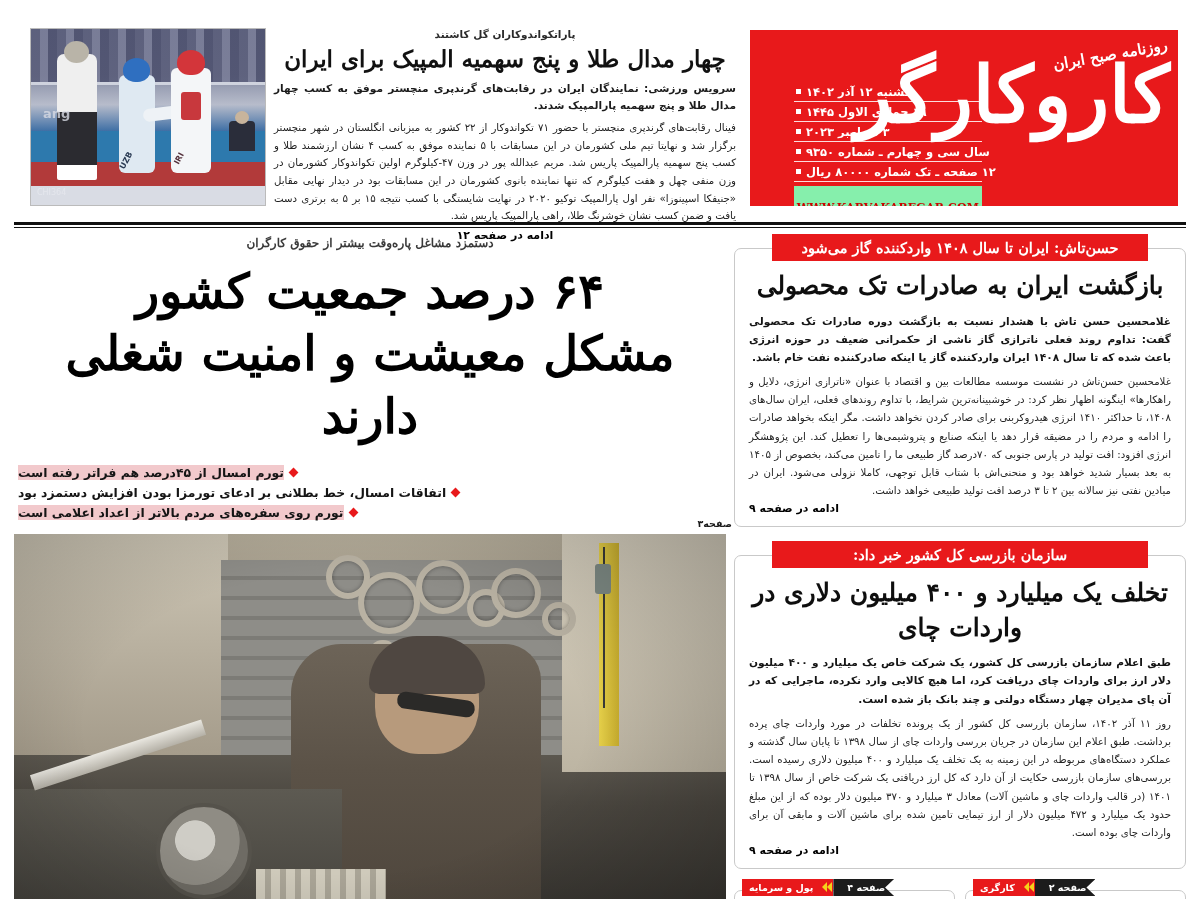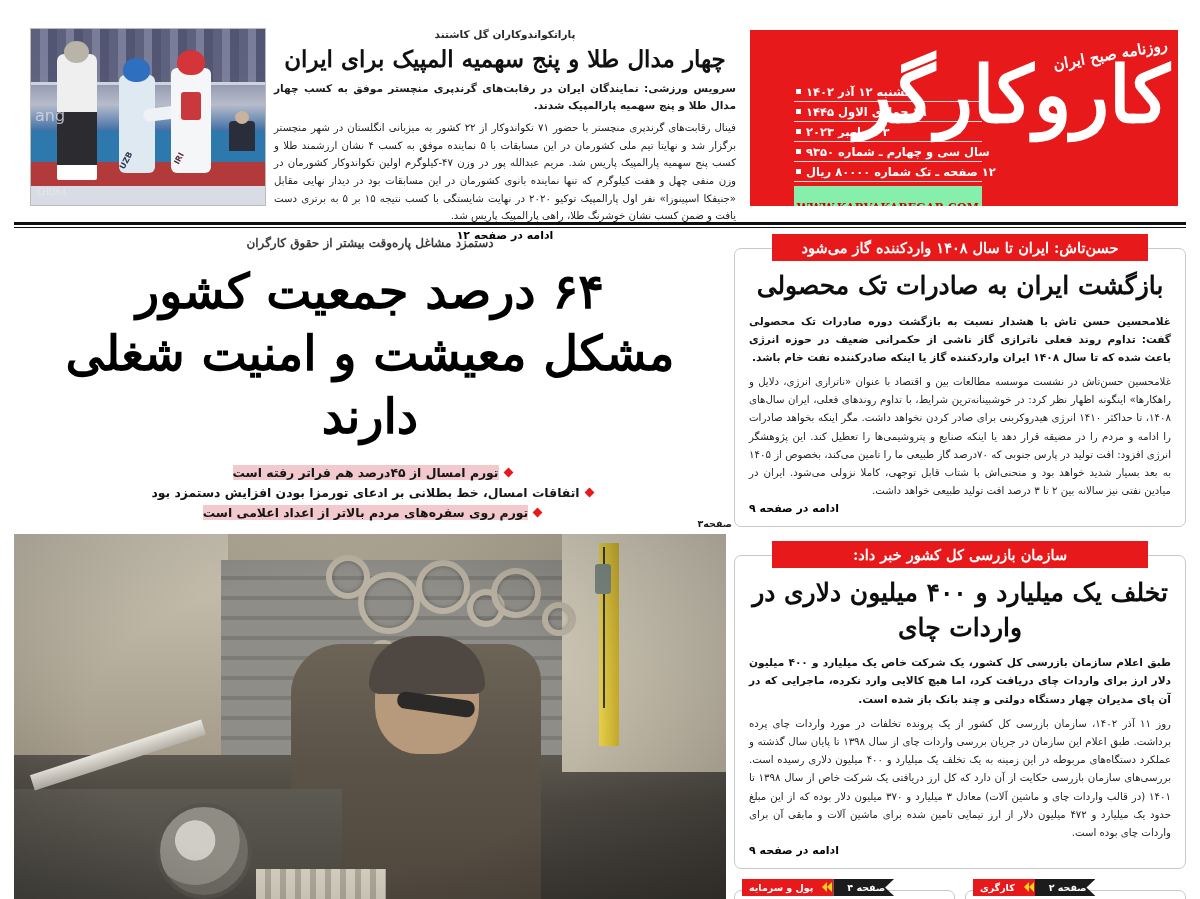--- a/index.html
+++ b/index.html
@@ -93,21 +93,21 @@
   .sp-blue:after{content:"UZB";position:absolute;bottom:8px;left:-2px;font-size:8px;color:#2c3c55;font-weight:bold;transform:rotate(-62deg);}
   .sp-red {
     position:absolute; left:140px; top:22%; width:40px; height:60%;
     background:#f4f6f8; border-radius:6px;
   }
   .sp-red:before{content:"";position:absolute;top:-18px;left:6px;width:28px;height:25px;border-radius:50% 50% 45% 45%;background:#d3353a;}
   .sp-red:after{content:"IRI";position:absolute;bottom:10px;left:2px;font-size:8px;color:#53303a;font-weight:bold;transform:rotate(-62deg);}
   .sp-leg{position:absolute;left:112px;top:44%;width:56px;height:13px;background:#eef2f6;border-radius:7px;transform:rotate(-7deg);}
   .sp-hog{position:absolute;left:150px;top:36%;width:20px;height:28px;background:#c8383d;border-radius:3px;}
   .sp-wm{position:absolute;bottom:8px;left:6px;font-size:8px;color:#e6e8ee;opacity:.85;direction:ltr;}
-  .sp-wm2{position:absolute;top:44%;left:4px;font-size:16px;color:#d8dbe4;opacity:.8;direction:ltr;font-weight:normal;}
+  .sp-wm2{position:absolute;top:44%;left:12px;font-size:13px;color:#d8dbe4;opacity:.8;direction:ltr;font-weight:bold;}
   .sp-judge{position:absolute;left:198px;top:52%;width:26px;height:30px;background:#2a2d3a;border-radius:4px 4px 0 0;}
   .sp-judge:before{content:"";position:absolute;top:-10px;left:6px;width:14px;height:13px;border-radius:50%;background:#c8b49c;}
 
   .sports-text { position:absolute; top:0; right:0; width:462px; }
   .sp-kicker { text-align:center; font-size:10.5px; color:#2a2a2a; font-weight:bold; }
   .sp-head {
     text-align:center; font-size:23px; font-weight:bold; color:#111;
     line-height:1.35; margin-top:3px;
     font-family:"DejaVu Serif","Liberation Serif",serif;
   }
@@ -177,21 +177,21 @@
     text-align:center; font-size:12px; font-weight:bold; color:#3a3a3a;
     font-family:"DejaVu Serif","Liberation Serif",serif;
   }
   .main-head {
     text-align:center; font-size:48px; font-weight:bold; color:#000000;
     line-height:1.3; margin-top:10px; letter-spacing:-1px;
     font-family:"DejaVu Serif","Liberation Serif",serif;
   }
   .main-bullets { margin-top:18px; padding-left:4px; }
   .mb-row {
-    display:flex; align-items:center; justify-content:center;
+    display:flex; align-items:center; justify-content:flex-end;
     gap:6px; font-size:12.4px; font-weight:bold; color:#151515;
     margin-bottom:5px; direction:rtl;
   }
   .mb-diamond {
     width:7px; height:7px; background:#e8191b; transform:rotate(45deg); flex:none;
   }
   .mb-hl { background:#f2c9cc; }
 
   .main-photo-wrap { position:relative; margin-top:14px; }
   .mp-pageref {

